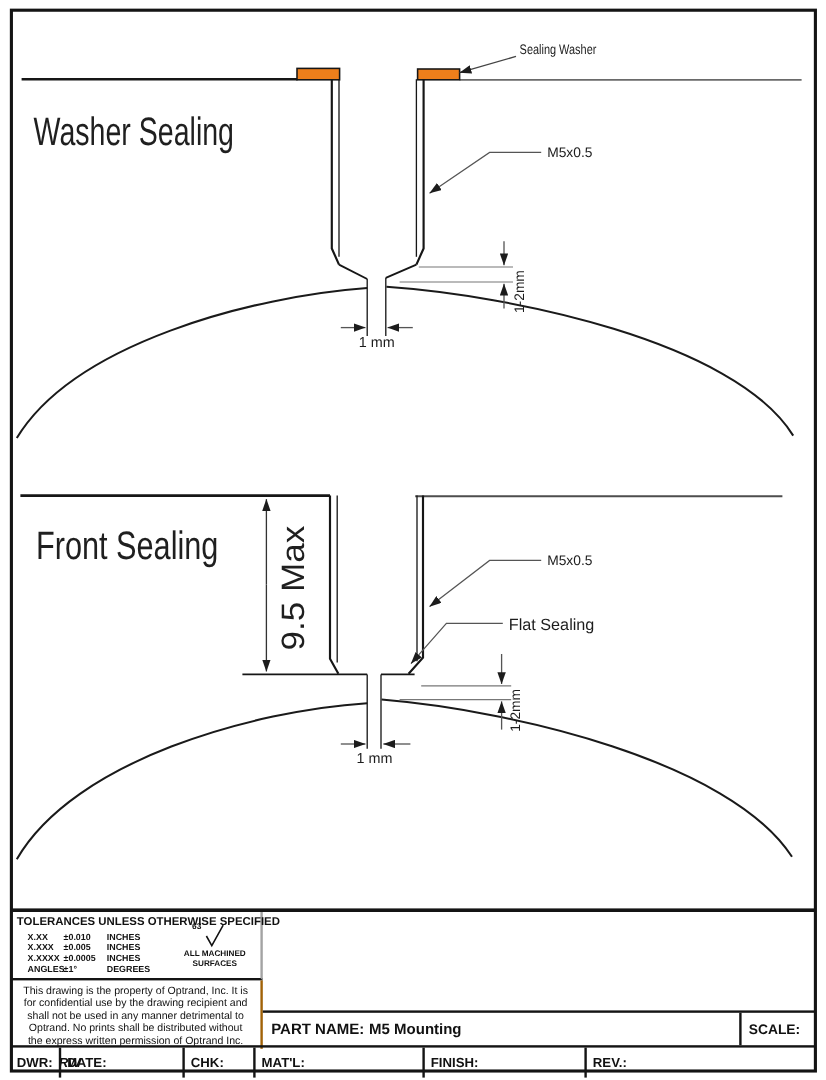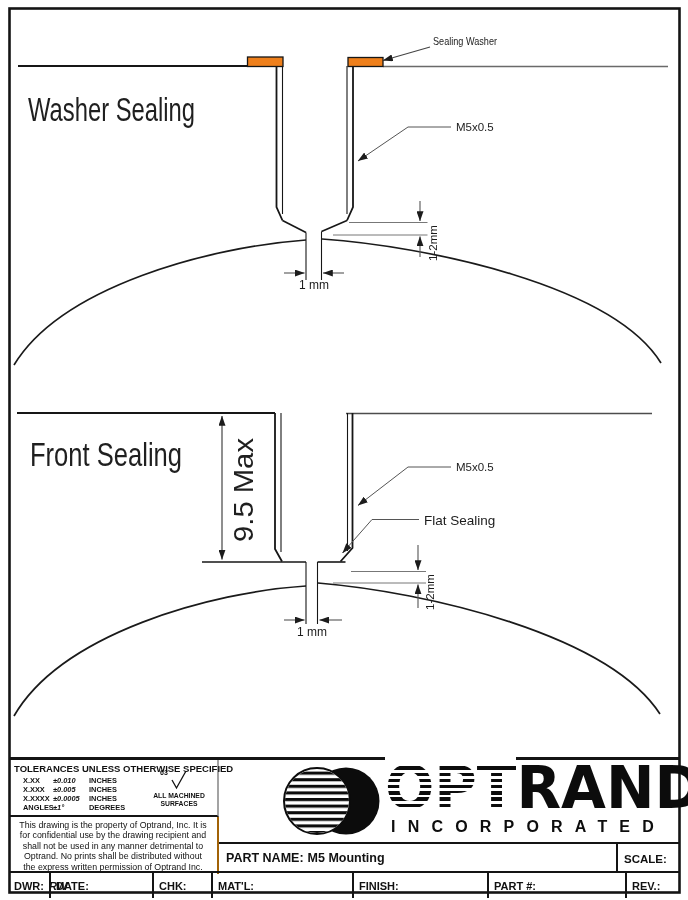--- a/index.html
+++ b/index.html
@@ -6,21 +6,21 @@
   .page{position:relative;width:688px;height:900px;background:#fff;overflow:hidden;
         font-family:"Liberation Sans",sans-serif;color:#111;}
   .page svg.draw{position:absolute;left:0;top:0;}
   
   .tb{position:absolute;left:9px;top:757px;width:671px;height:136px;border-top:3px solid #141414;box-sizing:border-box;}
   .tol{position:absolute;left:0;top:0;width:208px;height:55px;border-right:2px solid #a3a3a3;border-bottom:2px solid #141414;box-sizing:content-box;}
   .tol-h{position:absolute;left:5px;top:3px;font-size:9.5px;font-weight:bold;letter-spacing:0;white-space:nowrap;}
   .trows{position:absolute;left:14px;top:16px;font-size:7.4px;font-weight:bold;line-height:9px;}
   .trow span{display:inline-block;}
   .trow .c1{width:30px;}
-  .trow .c2{width:36px;font-style:italic;}
+  .trow .c2{width:36px;}
   .finish{position:absolute;left:135px;top:8px;width:70px;text-align:center;font-weight:bold;}
   .f63{position:relative;height:24px;}
   .f63 .num{position:absolute;left:16px;top:1px;font-size:7px;}
   .f63 svg{position:absolute;left:26px;top:2px;}
   .fnote{font-size:6.8px;line-height:8.2px;}
   .disc{position:absolute;left:0;top:57px;width:208px;height:54px;border-right:2px solid #a16207;box-sizing:content-box;
         text-align:center;font-size:8.8px;line-height:10.4px;font-weight:500;padding-top:3px;}
   .logo{position:absolute;left:210px;top:0;width:461px;height:82px;}
   .logo svg{position:absolute;left:0;top:0;}
   .optrand{position:absolute;left:166px;top:-6px;white-space:nowrap;
@@ -176,34 +176,20 @@
     </div>
 
     <div class="disc">
       <div>This drawing is the property of Optrand, Inc. It is</div>
       <div>for confidential use by the drawing recipient and</div>
       <div>shall not be used in any manner detrimental to</div>
       <div>Optrand.  No prints shall be distributed without</div>
       <div>the express written permission of Optrand Inc.</div>
     </div>
 
-    <div class="logo">
-      <svg width="461" height="82" viewBox="0 0 461 82">
-        <defs>
-          <pattern id="hstripe" x="0" y="5" width="8" height="6.6" patternUnits="userSpaceOnUse">
-            <rect x="0" y="0" width="8" height="3.1" fill="#0c0c0c"></rect>
-          </pattern>
-        </defs>
-        <circle cx="127" cy="41" r="33.5" fill="#0c0c0c"></circle>
-        <circle cx="98" cy="41" r="33" fill="#ffffff" stroke="#0c0c0c" stroke-width="2"></circle>
-        <circle cx="98" cy="41" r="32" fill="url(#hstripe)"></circle>
-      </svg>
-      <div class="optrand"><span class="striped">OPT</span><span>RAND</span></div>
-      <div class="inc">INCORPORATED</div>
-    </div>
 
     <div class="pn-row">
       <div class="pn">
         <span>PART NAME:</span><span class="val">M5 Mounting</span>
       </div>
       <div class="scale-cell">
         <span>SCALE:</span>
       </div>
     </div>
 
@@ -222,23 +208,19 @@
         </div>
       <div class="bcell">
           <span>MAT'L:</span>
           <span class="val"></span>
         </div>
       <div class="bcell">
           <span>FINISH:</span>
           <span class="val"></span>
         </div>
       <div class="bcell">
-          <span>PART #:</span>
-          <span class="val"></span>
-        </div>
-      <div class="bcell">
           <span>REV.:</span>
           <span class="val"></span>
         </div>
     </div>
 
   </div>
 </div>
 
 </body></html>

